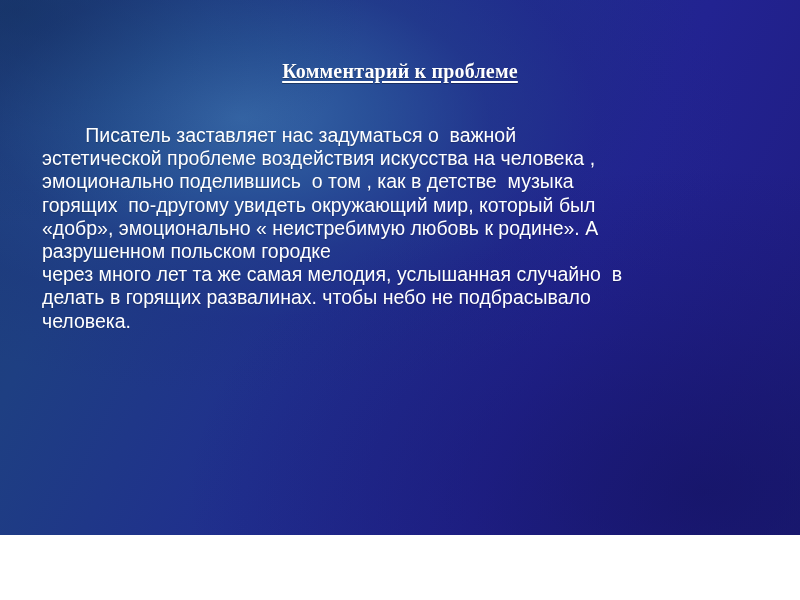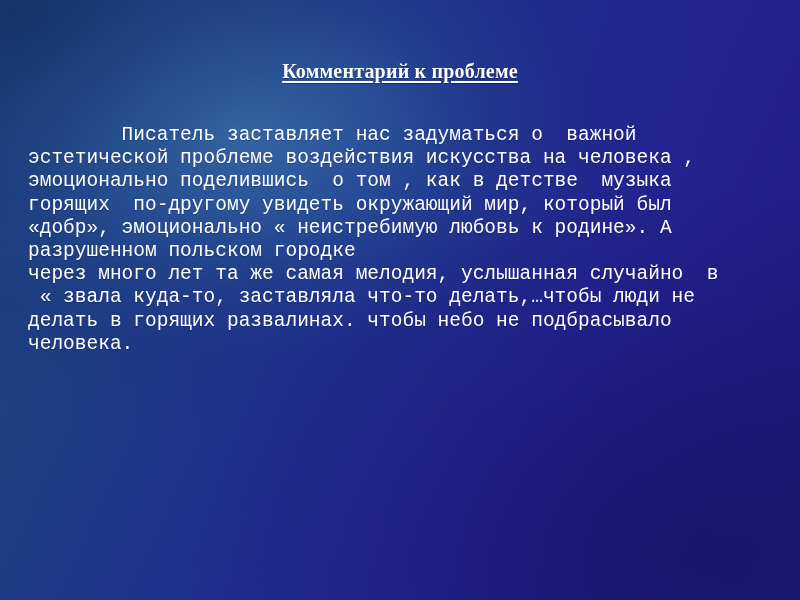--- a/index.html
+++ b/index.html
@@ -10,21 +10,21 @@
     width: 800px;
     height: 600px;
     overflow: hidden;
     font-family: "Liberation Serif", "DejaVu Serif", serif;
   }
 
   
   #slide {
     position: relative;
     width: 800px;
-    height: 600px;
+    height: 535px;
     overflow: hidden;
     background-color: #4d7c0f;
   }
 
   
   .bg-base {
     position: absolute;
     inset: 0;
     background:
       linear-gradient(115deg,
@@ -93,26 +93,27 @@
   }
 
   
   #body-block {
     position: absolute;
     left: 28px;
     top: 124px;
     width: 672px;
   }
   .body-line {
-    font-family: Liberation Mono, monospace;
+    font-family: Liberation Sans, sans-serif;
     font-size: 19.5px;
     line-height: 23.2px;
     color: #ffffff;
     white-space: pre;
     text-shadow: 0 1px 1px rgba(0,0,0,0.22);
+    margin-left: 14px;
   }
 </style>
 </head>
 <body>
 
 <div id="slide">
 
   <div class="bg-base"></div>
   <div class="bg-glow"></div>
   <div class="bg-vignette"></div>
@@ -123,18 +124,17 @@
   </div>
 
   <div id="body-block">
     <div class="body-line">        Писатель заставляет нас задуматься о  важной</div>
     <div class="body-line">эстетической проблеме воздействия искусства на человека ,</div>
     <div class="body-line">эмоционально поделившись  о том , как в детстве  музыка</div>
     <div class="body-line">горящих  по-другому увидеть окружающий мир, который был</div>
     <div class="body-line">«добр», эмоционально « неистребимую любовь к родине». А</div>
     <div class="body-line">разрушенном польском городке</div>
     <div class="body-line">через много лет та же самая мелодия, услышанная случайно  в</div>
-    <div class="body-line"> « звала куда-то, заставляла что-то делать,…чтобы люди не</div>
     <div class="body-line">делать в горящих развалинах. чтобы небо не подбрасывало</div>
     <div class="body-line">человека.</div>
   </div>
 
 </div>
 
 </body></html>

